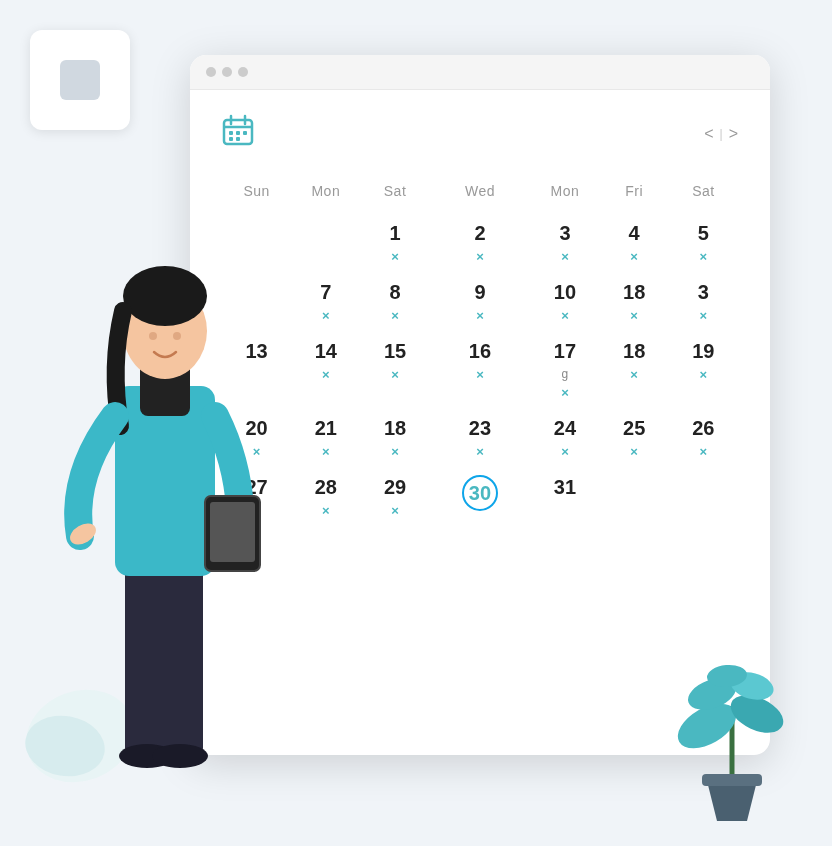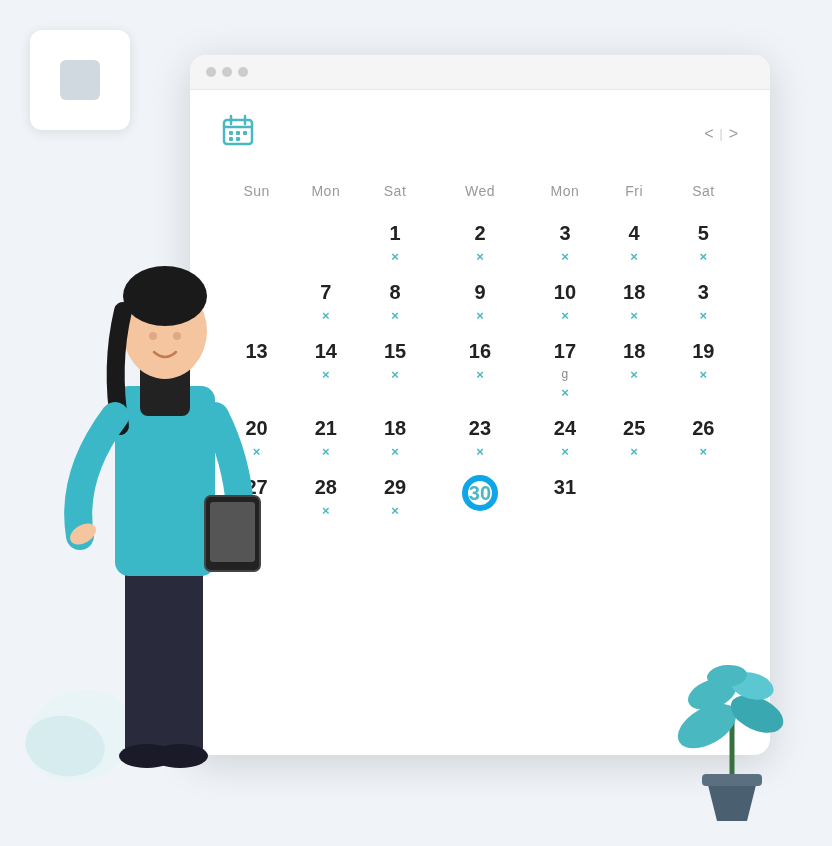--- a/index.html
+++ b/index.html
@@ -160,21 +160,21 @@
       color: #4ab8c1;
       font-size: 13px;
       font-weight: 600;
     }
 
     .day-x.hidden {
       visibility: hidden;
     }
 
     .day-num.highlighted {
-      border: 6px solid #0ea5e9;
+      border: 2px solid #0ea5e9;
       border-radius: 50%;
       width: 36px;
       height: 36px;
       display: flex;
       align-items: center;
       justify-content: center;
       color: #4ab8c1;
     }
 
     .day-g {

